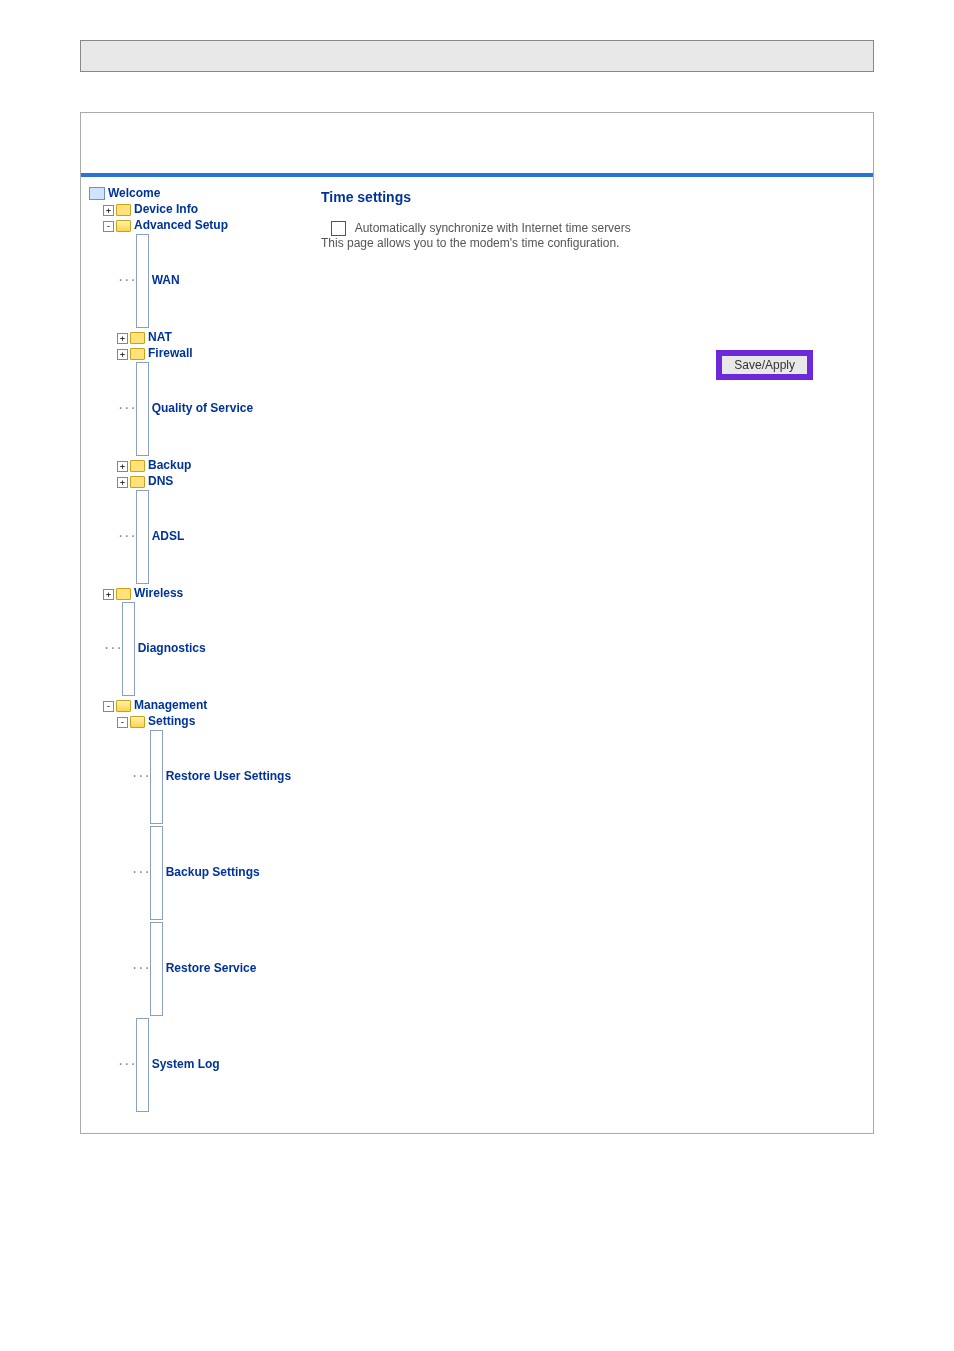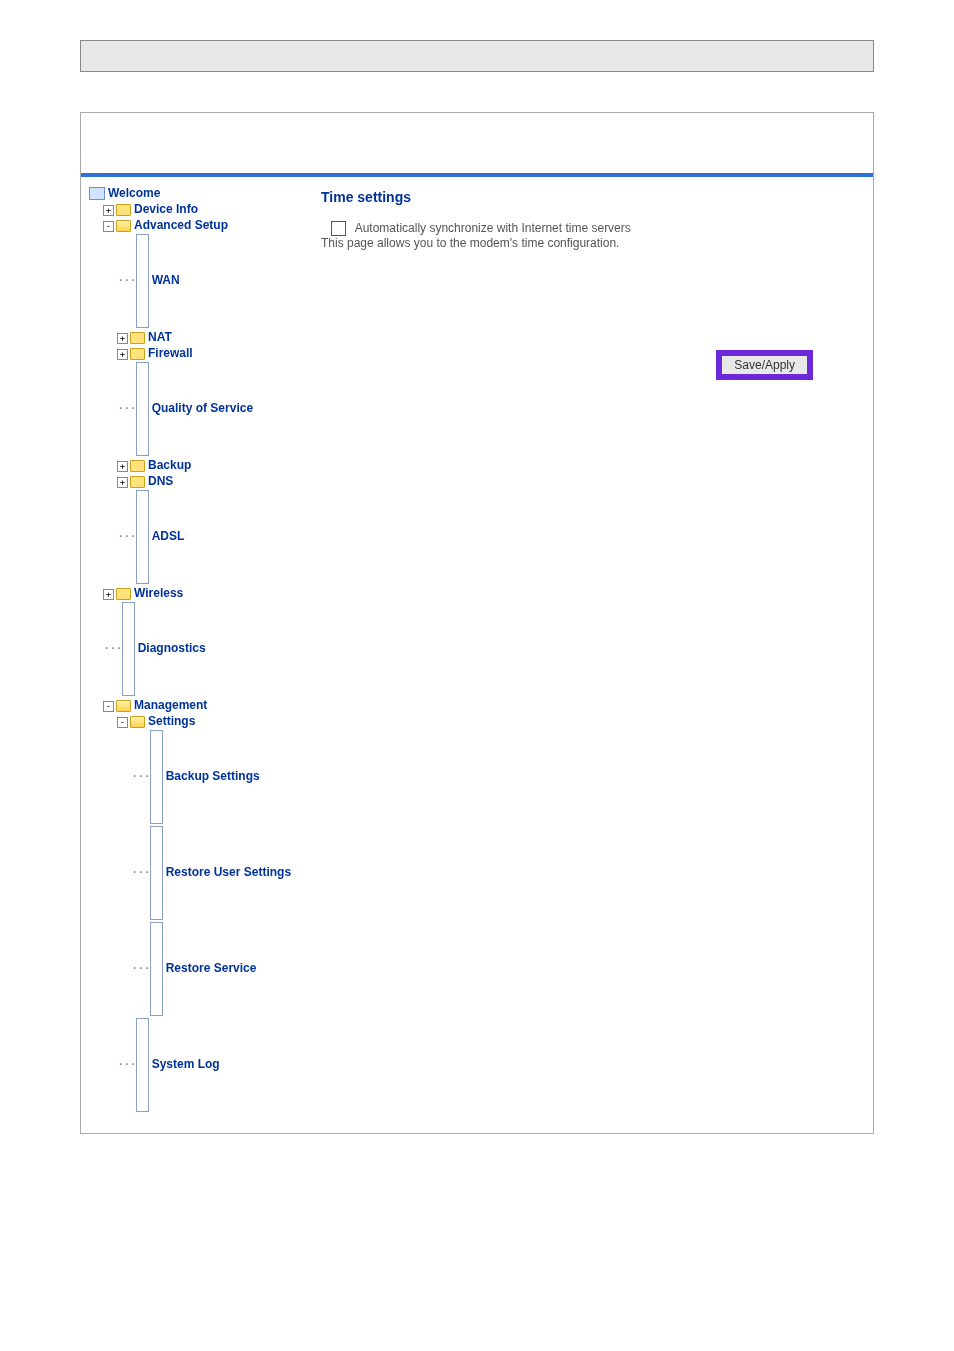--- a/index.html
+++ b/index.html
@@ -148,22 +148,22 @@
               <li><span class="pm">+</span><span class="ico folder"></span><span>Backup</span></li>
               <li><span class="pm">+</span><span class="ico folder"></span><span>DNS</span></li>
               <li><span class="dots">···</span><span class="ico page"></span><span>ADSL</span></li>
             </ul>
             <li><span class="pm">+</span><span class="ico folder"></span><span>Wireless</span></li>
             <li><span class="dots">···</span><span class="ico page"></span><span>Diagnostics</span></li>
             <li><span class="pm">-</span><span class="ico folder open"></span><span>Management</span></li>
             <ul>
               <li><span class="pm">-</span><span class="ico folder open"></span><span>Settings</span></li>
               <ul>
+                <li><span class="dots">···</span><span class="ico page"></span><span>Restore User Settings</span></li>
                 <li><span class="dots">···</span><span class="ico page"></span><span>Backup Settings</span></li>
-                <li><span class="dots">···</span><span class="ico page"></span><span>Restore User Settings</span></li>
                 <li><span class="dots">···</span><span class="ico page"></span><span>Restore Service</span></li>
               </ul>
               <li><span class="dots">···</span><span class="ico page"></span><span>System Log</span></li>
 
             </ul>
           </ul>
         </ul>
       </div>
 
       <div class="content">

